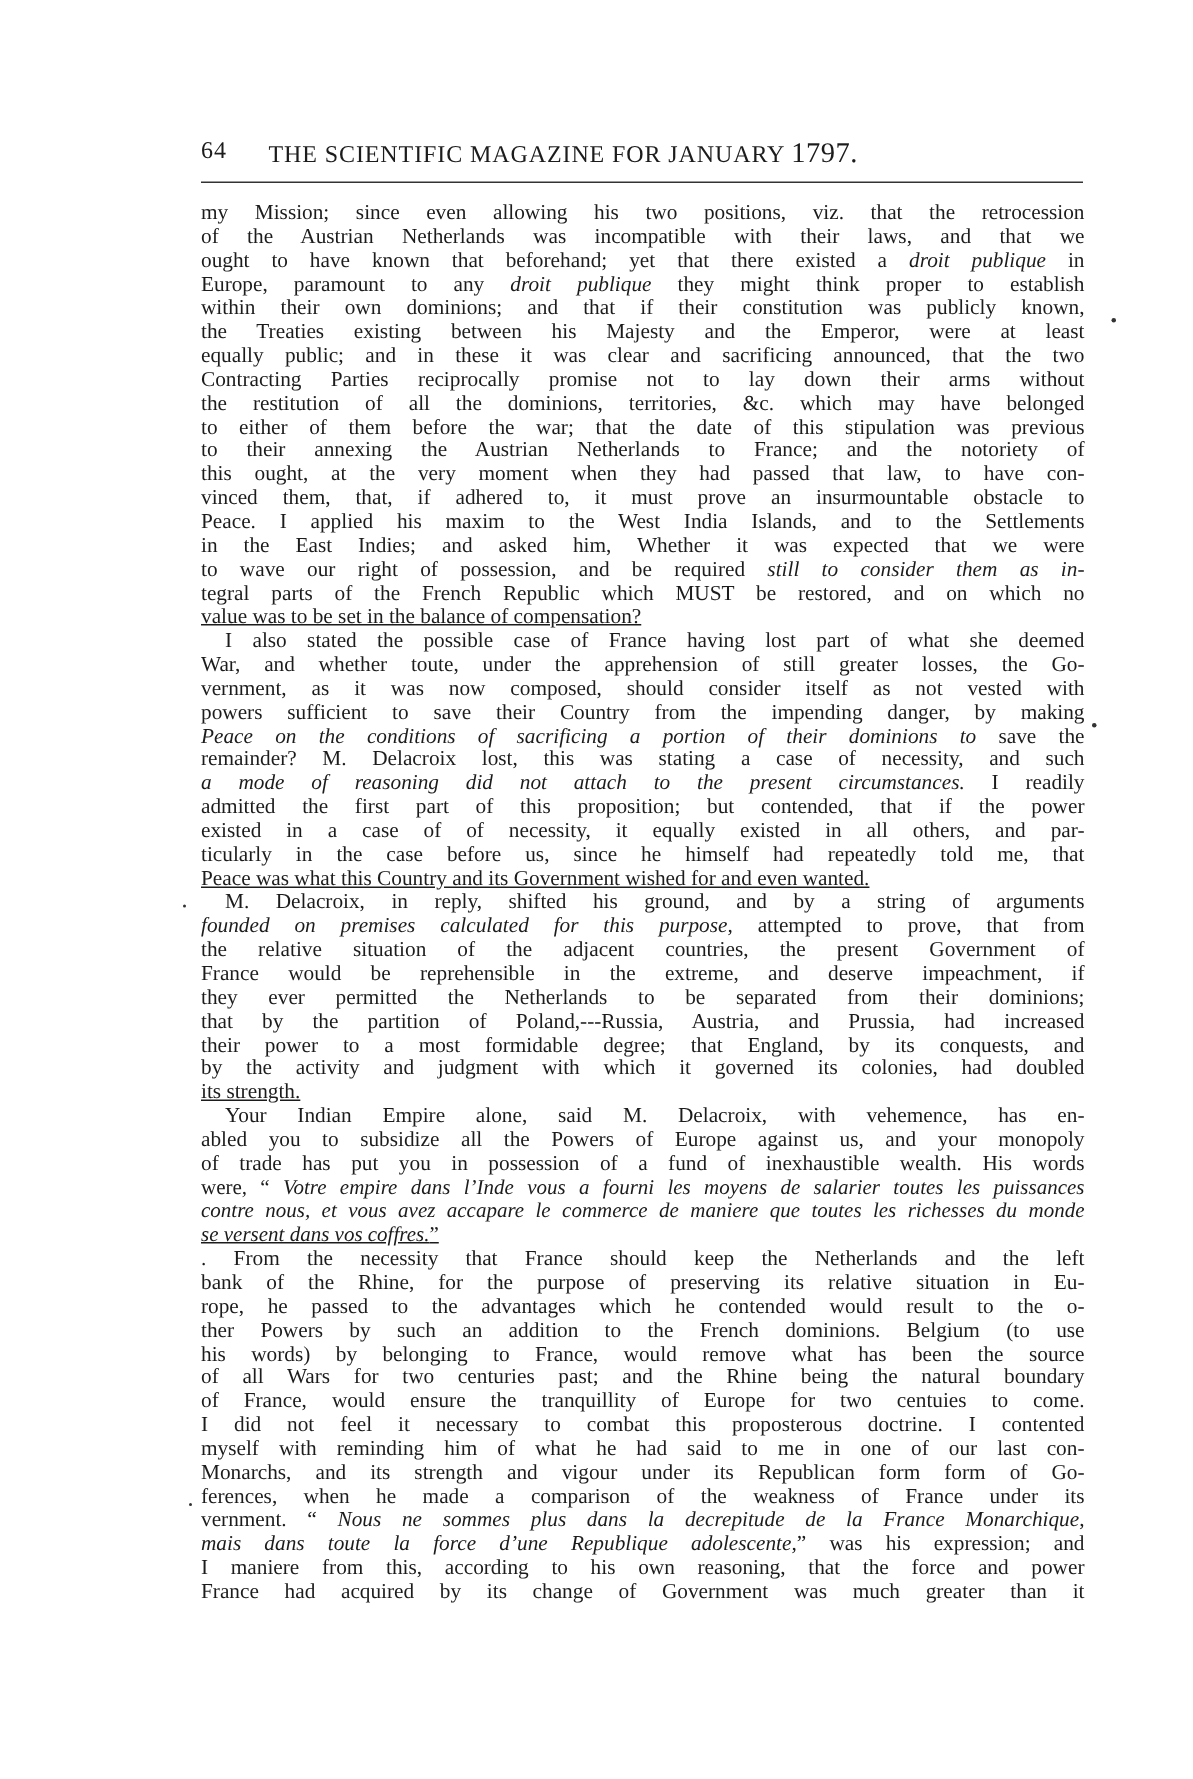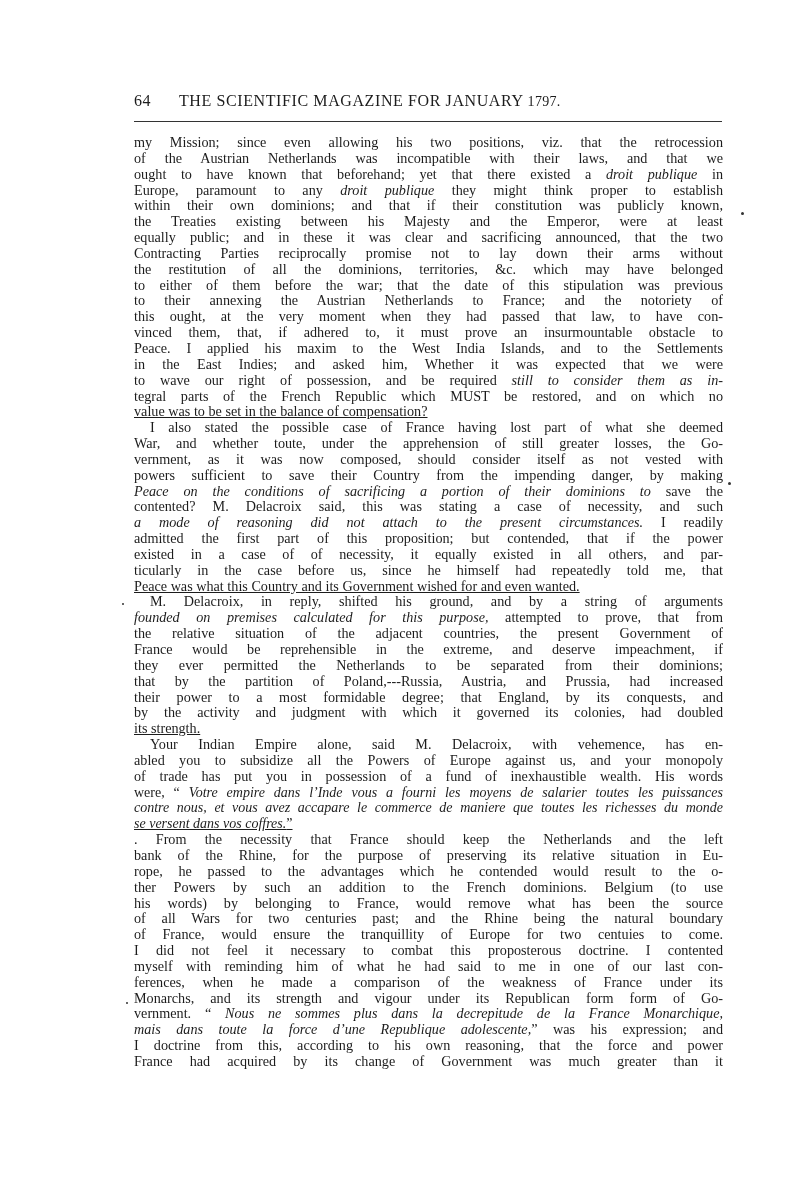--- a/index.html
+++ b/index.html
@@ -36,21 +36,21 @@
     position: absolute;
     left: 0;
     top: 0;
   }
   .running-title {
     position: absolute;
     left: 45px;
     top: 0;
   }
   .running-title .year {
-    font-size: 14px;
+    font-size: 19px;
     letter-spacing: 0.3px;
   }
   .head-rule {
     position: absolute;
     left: 117px;
     top: 121px;
     width: 588px;
     height: 0;
     border-top: 1.3px solid #333;
   }
@@ -120,21 +120,21 @@
       <div class="line"><span>Peace.  I applied his maxim to the West India Islands, and to the Settlements</span></div>
       <div class="line"><span>in the East Indies; and asked him, Whether it was expected that we were</span></div>
       <div class="line"><span>to wave our right of possession, and be required </span><span class="it">still to consider them as in-</span></div>
       <div class="line"><span>tegral parts of the French Republic which MUST be restored, and on which no</span></div>
       <div class="line last"><span>value was to be set in the balance of compensation?</span></div>
       <div class="line indent"><span>I also stated the possible case of France having lost part of what she deemed</span></div>
       <div class="line"><span>War, and whether toute, under the apprehension of still greater losses, the Go-</span></div>
       <div class="line"><span>vernment, as it was now composed, should consider itself as not vested with</span></div>
       <div class="line"><span>powers sufficient to save their Country from the impending danger, by making</span></div>
       <div class="line"><span class="it">Peace on the conditions of sacrificing a portion of their dominions to</span><span> save the</span></div>
-      <div class="line"><span>contented? M. Delacroix said, this was stating a case of necessity, and such</span></div>
+      <div class="line"><span>remainder? M. Delacroix lost, this was stating a case of necessity, and such</span></div>
       <div class="line"><span class="it">a mode of reasoning did not attach to the present circumstances.</span><span>  I readily</span></div>
       <div class="line"><span>admitted the first part of this proposition; but contended, that if the power</span></div>
       <div class="line"><span>existed in a case of of necessity, it equally existed in all others, and par-</span></div>
       <div class="line"><span>ticularly in the case before us, since he himself had repeatedly told me, that</span></div>
       <div class="line last"><span>Peace was what this Country and its Government wished for and even wanted.</span></div>
       <div class="line indent"><span>M. Delacroix, in reply, shifted his ground, and by a string of arguments</span></div>
       <div class="line"><span class="it">founded on premises calculated for this purpose,</span><span> attempted to prove, that from</span></div>
       <div class="line"><span>the relative situation of the adjacent countries, the present Government of</span></div>
       <div class="line"><span>France would be reprehensible in the extreme, and deserve impeachment, if</span></div>
       <div class="line"><span>they ever permitted the Netherlands to be separated from their dominions;</span></div>
@@ -150,25 +150,25 @@
       <div class="line last quote"><span class="it">se versent dans vos coffres.</span><span>”</span></div>
       <div class="line"><span>. From the necessity that France should keep the Netherlands and the left</span></div>
       <div class="line"><span>bank of the Rhine, for the purpose of preserving its relative situation in Eu-</span></div>
       <div class="line"><span>rope, he passed to the advantages which he contended would result to the o-</span></div>
       <div class="line"><span>ther Powers by such an addition to the French dominions.  Belgium (to use</span></div>
       <div class="line"><span>his words) by belonging to France, would remove what has been the source</span></div>
       <div class="line"><span>of all Wars for two centuries past; and the Rhine being the natural boundary</span></div>
       <div class="line"><span>of France, would ensure the tranquillity of Europe for two centuies to come.</span></div>
       <div class="line"><span>I did not feel it necessary to combat this proposterous doctrine.  I contented</span></div>
       <div class="line"><span>myself with reminding him of what he had said to me in one of our last con-</span></div>
+      <div class="line"><span>Monarchs, and its strength and vigour under its Republican form form of Go-</span></div>
       <div class="line"><span>ferences, when he made a comparison of the weakness of France under its</span></div>
-      <div class="line"><span>Monarchs, and its strength and vigour under its Republican form form of Go-</span></div>
       <div class="line"><span>vernment.  “ </span><span class="it">Nous ne sommes plus dans la decrepitude de la France Monarchique,</span></div>
       <div class="line"><span class="it">mais dans toute la force d’une Republique adolescente,</span><span>” was his expression;  and</span></div>
-      <div class="line"><span>I doctrine from this, according to his own reasoning, that the force and power</span></div>
+      <div class="line"><span>I maniere from this, according to his own reasoning, that the force and power</span></div>
       <div class="line"><span>France had acquired by its change of Government was much greater than it</span></div>
     </div>
 
   <span class="margin-mark" style="left:724px; top:212px;"></span>
   <span class="margin-mark" style="left:711px; top:482px;"></span>
   <span class="margin-mark" style="left:105px; top:603px; width:2px; height:2px;"></span>
   <span class="margin-mark" style="left:109px; top:1002px; width:2px; height:2px;"></span>
 </div>
 
 </body></html>

